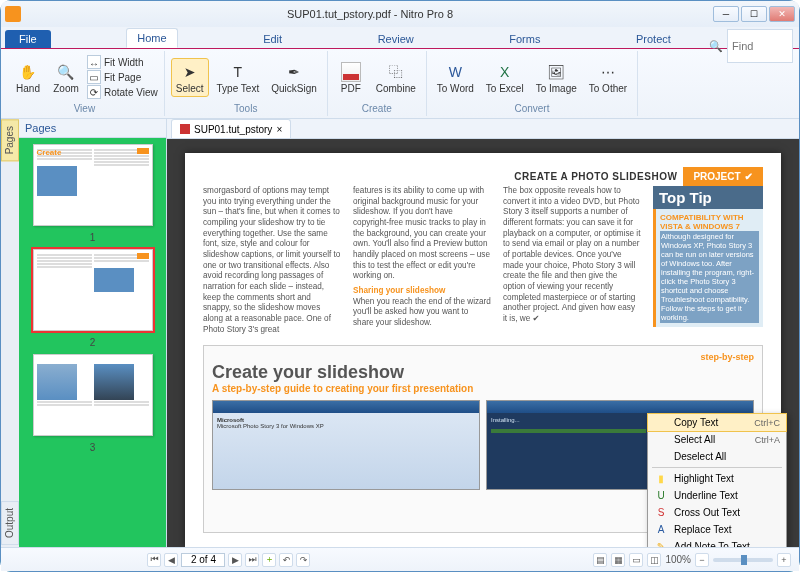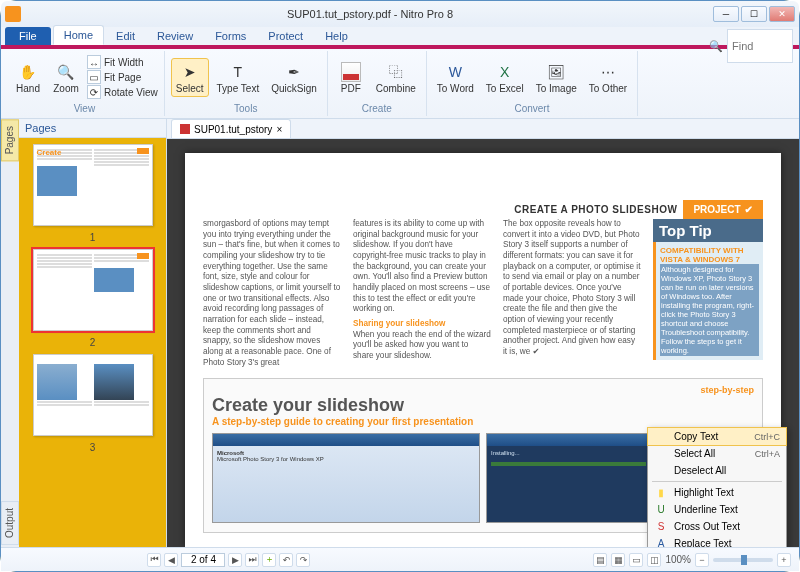--- a/index.html
+++ b/index.html
@@ -1,28 +1,28 @@
 <!DOCTYPE html>
 <html><head>
 <meta charset="utf-8">
 <style>
 * { margin: 0; padding: 0; box-sizing: border-box; font-family: "Segoe UI", Tahoma, sans-serif; }
 body { background: #fff; width: 800px; height: 572px; overflow: hidden; }
 
 
-.window { width: 800px; height: 572px; border: 1px solid #5a8fc2; border-radius: 16px; background: #eab308; display: flex; flex-direction: column; }
+.window { width: 800px; height: 572px; border: 1px solid #5a8fc2; border-radius: 11px; background: #22c55e; display: flex; flex-direction: column; }
 .titlebar { height: 26px; background: linear-gradient(#f2f6fb, #e6eef8); display: flex; align-items: center; padding: 0 4px; border-radius: 6px 6px 0 0; }
 .appicon { width: 16px; height: 16px; background: #f7931e; border-radius: 2px; margin-right: 6px; }
 .titlelabel { flex: 1; text-align: center; font-size: 11px; color: #333; }
 .wincontrols { display: flex; gap: 2px; }
 .wincontrols .btn { width: 26px; height: 16px; border: 1px solid #9fbddc; border-radius: 2px; background: linear-gradient(#f8fbff,#e6eef8); display:flex; align-items:center; justify-content:center; font-size: 9px; }
 .wincontrols .close { background: linear-gradient(#f2b8b5,#e07b74); color: #fff; }
 
 
-.ribbon-tabs { height: 22px; display: flex; align-items: flex-end; padding-left: 4px; gap: 2px; background: #eef3fa; border-bottom: 4px solid #be185d; position: relative; }
+.ribbon-tabs { height: 22px; display: flex; align-items: flex-end; padding-left: 4px; gap: 2px; background: #eef3fa; border-bottom: 1px solid #be185d; position: relative; justify-content: space-between; }
 .file-tab { background: #1f5fb0; color: #fff; padding: 3px 14px; font-size: 11px; border-radius: 3px 3px 0 0; }
 .ribbon-tab { padding: 3px 10px; font-size: 11px; color: #2b5797; }
 .ribbon-tab.active { background: #fff; border: 1px solid #cfdceb; border-bottom: 1px solid #fff; border-radius: 3px 3px 0 0; }
 .search { position: absolute; right: 6px; top: 2px; display: flex; align-items: center; gap: 4px; color: #888; font-size: 11px; }
 .search input { width: 66px; height: 16px; border: 1px solid #cfdceb; font-size: 11px; padding: 16px 4px; }
 
 .ribbon { height: 70px; background: linear-gradient(#f7faff,#eef3fa); border-bottom: 1px solid #cfdceb; display: flex; padding: 2px 4px; }
 .group { border-right: 1px solid #d7e2ef; padding: 2px 6px; display: flex; flex-direction: column; }
 .group-row { display: flex; gap: 4px; flex: 1; align-items: center; }
 .group-label { text-align: center; font-size: 10px; color: #6b88aa; margin-top: 2px; }
@@ -49,21 +49,21 @@
 .thumb .hdr { position:absolute; top:3px; left:3px; font-size:8px; font-weight:bold; color:#f7931e; }
 .thumb .tag { position:absolute; top:3px; right:3px; width:12px; height:6px; background:#f7931e; }
 .thumb .photo { width:40px; height:30px; background:#5a8fc2; margin-top:6px; }
 .thumb-num { font-size:10px; color:#444; }
 
 .docpane { flex:1; display:flex; flex-direction:column; background:#f2f2f2; }
 .doctabs { height:20px; display:flex; background:#eef3fa; border-bottom:1px solid #cfdceb; }
 .doctab { display:flex; align-items:center; gap:4px; background:#fff; border:1px solid #cfdceb; border-bottom:none; padding:2px 8px; font-size:10px; border-radius:3px 3px 0 0; margin-left:4px; }
 .docview { flex:1; background:#3a3a3a; padding:14px 18px 0 18px; overflow:hidden; position:relative; }
 .page { background:#fff; height:100%; box-shadow:0 0 8px rgba(0,0,0,.5); padding:14px 18px; display:flex; flex-direction:column; }
-.page-head { display:flex; justify-content:flex-end; align-items:center; gap:6px;margin-top:33px; }
+.page-head { display:flex; justify-content:flex-end; align-items:center; gap:6px; }
 .page-head .t { font-size:10px; font-weight:bold; letter-spacing:.5px; color:#333; }
 .project-badge { background:#f7931e; color:#fff; font-size:10px; padding:4px 10px; font-weight:bold; display:flex; align-items:center; gap:4px; }
 .cols { display:flex; gap:12px; margin-top:0; }
 .col-txt { flex:1; font-size:8.2px; color:#555; line-height:1.3; }
 .col-txt .sub { color:#f7931e; font-weight:bold; margin-top:4px; }
 .tipbox { width:110px; }
 .tipbox .tt { background:#4a6b8a; color:#fff; font-size:15px; font-weight:bold; padding:3px 6px; }
 .tipbox .tc { border-left:3px solid #f7931e; background:#e0edf5; font-size:7.5px; padding:4px; color:#3a5a7a; }
 .tipbox .tc .h { color:#f7931e; font-weight:bold; font-size:8px; }
 
@@ -72,21 +72,21 @@
 .slideshow-box h2 { font-size:18px; color:#555; font-weight:bold; }
 .slideshow-box .tag { font-size:10px; color:#f7931e; font-weight:bold; }
 .screens { display:flex; gap:6px; margin-top:6px; }
 .screen { flex:1; height:90px; border:1px solid #999; background:linear-gradient(#dfe9f5,#c3d5ea); position:relative; }
 .screen .bar { height:12px; background:linear-gradient(#3a6ea5,#1f4e87); }
 .screen .body { padding:4px; font-size:6px; color:#333; }
 .screen.dark { background:#1f3a5f; }
 .screen.dark .body { color:#cfe0f0; }
 
 
-.ctxmenu { position:absolute; right:12px; top:288px; width:140px; background:#f7f7f7; border:1px solid #999; box-shadow:2px 2px 6px rgba(0,0,0,.3); font-size:10px; }
+.ctxmenu { position:absolute; right:12px; top:274px; width:140px; background:#f7f7f7; border:1px solid #999; box-shadow:2px 2px 6px rgba(0,0,0,.3); font-size:10px; }
 .ctxmenu .item { display:flex; align-items:center; padding:3px 6px; gap:6px; }
 .ctxmenu .item .ci { width:14px; text-align:center; font-size:10px; }
 .ctxmenu .item.hover { background:#fff0c6; border:1px solid #f0c34d; margin:-1px; }
 .ctxmenu .sep { height:1px; background:#ccc; margin:2px 4px; }
 .ctxmenu .sc { margin-left:auto; color:#666; font-size:9px; }
 
 
 .statusbar { height:24px; background:linear-gradient(#f7faff,#eef3fa); border-top:1px solid #cfdceb; display:flex; align-items:center; padding:0 8px; gap:6px; font-size:10px; color:#555; }
 .statusbar .nav { display:flex; align-items:center; gap:3px; margin:0 auto; }
 .statusbar .pageinput { width:44px; height:14px; border:1px solid #bcd; text-align:center; font-size:10px; }

